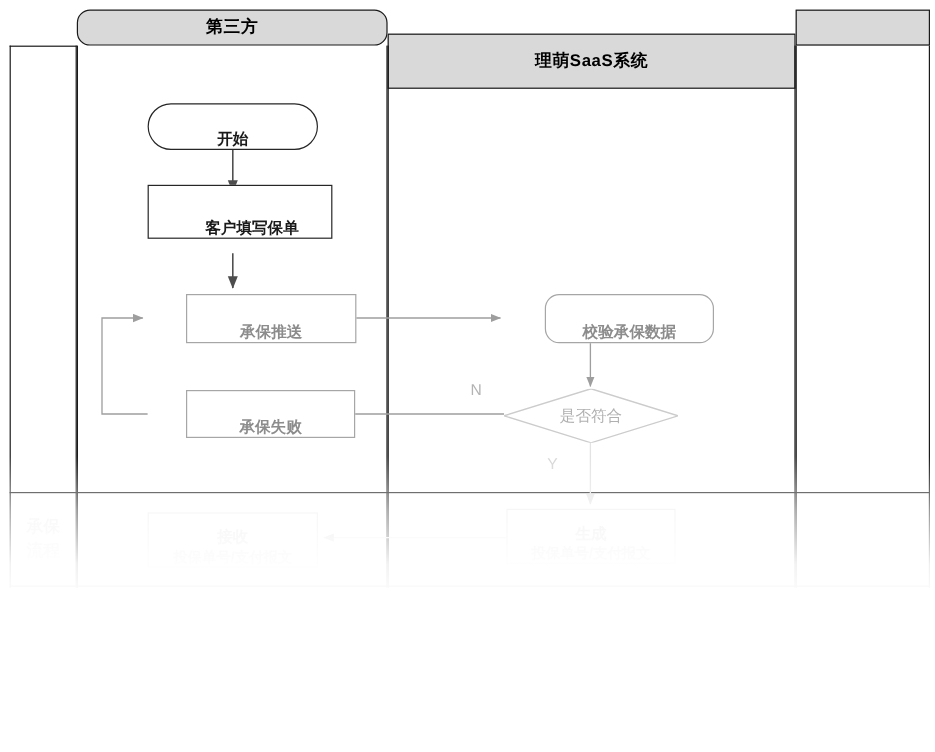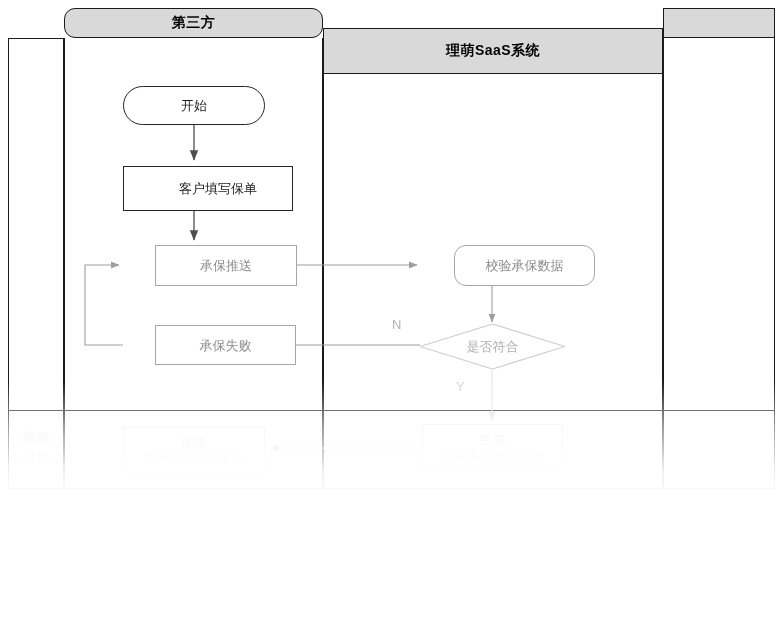--- a/index.html
+++ b/index.html
@@ -85,25 +85,26 @@
     z-index: 40;
   }
 
   
   .node {
     position: absolute;
     box-sizing: border-box;
     display: flex;
     flex-direction: column;
     align-items: center;
-    justify-content: center;
+    justify-content: flex-end;
     background: #ffffff;
     font-size: 13px;
     line-height: 17px;
     text-align: center;
+    font-weight: bold;
   }
   .node.dark {
     border: 1.3px solid #262626;
     color: #1a1a1a;
   }
   .node.gray {
     border: 1.1px solid #a6a6a6;
     color: #8c8c8c;
     margin-left: 32px;
   }
@@ -207,21 +208,21 @@
     <path d="M422,448 L270,448" stroke="#eeeeee" stroke-width="1.1" fill="none" marker-end="url(#ar-faint)"></path>
   </svg>
 
   <div class="branch-label" style="left:392px; top:317px;">N</div>
   <div class="branch-label" style="left:456px; top:379px; color:#d6d6d6;">Y</div>
 
   <div class="node stadium dark" style="left:123px; top:86px; width:142px; height:39px;">
     <span>开始</span>
   </div>
 
-  <div class="node dark" style="left:123px; top:166px; width:170px; height:45px;padding-left:20px;">
+  <div class="node dark" style="left:123px; top:154px; width:154px; height:45px;padding-left:20px;">
     <span>客户填写保单</span>
   </div>
 
   <div class="node gray" style="left:123px; top:245px; width:142px; height:41px;">
     <span>承保推送</span>
   </div>
 
   <div class="node gray" style="left:123px; top:325px; width:141px; height:40px;">
     <span>承保失败</span>
   </div>

